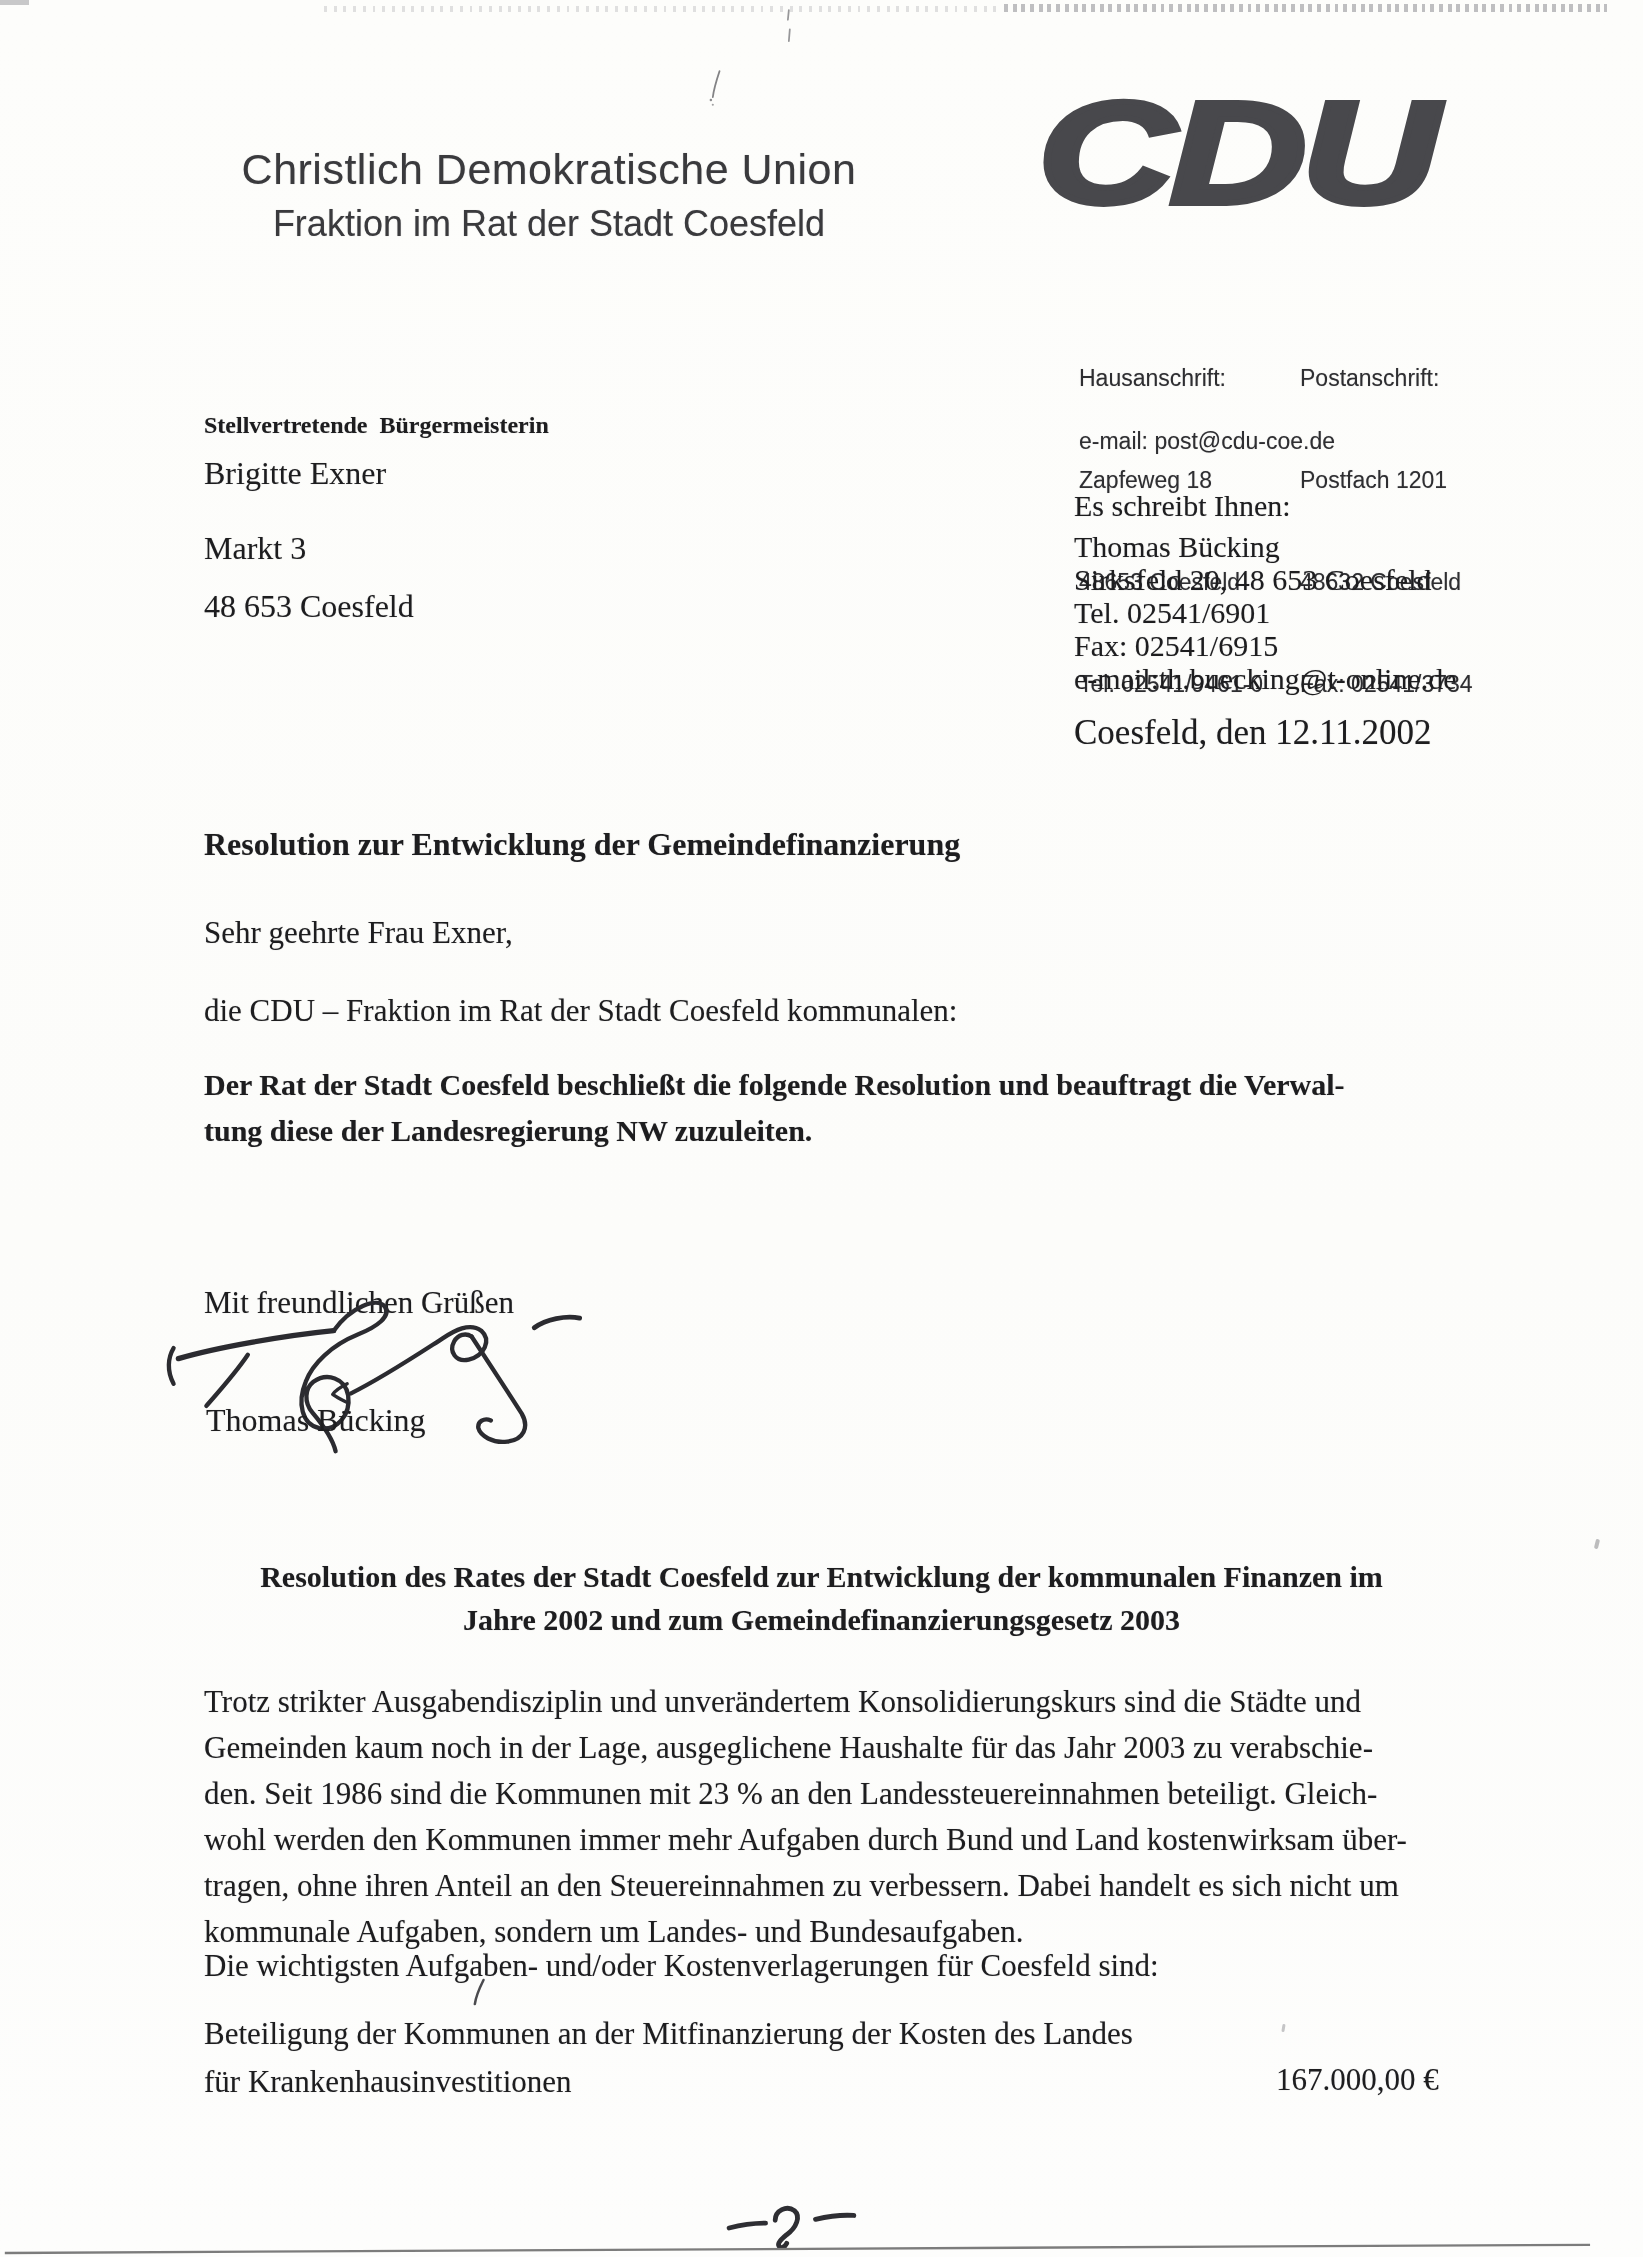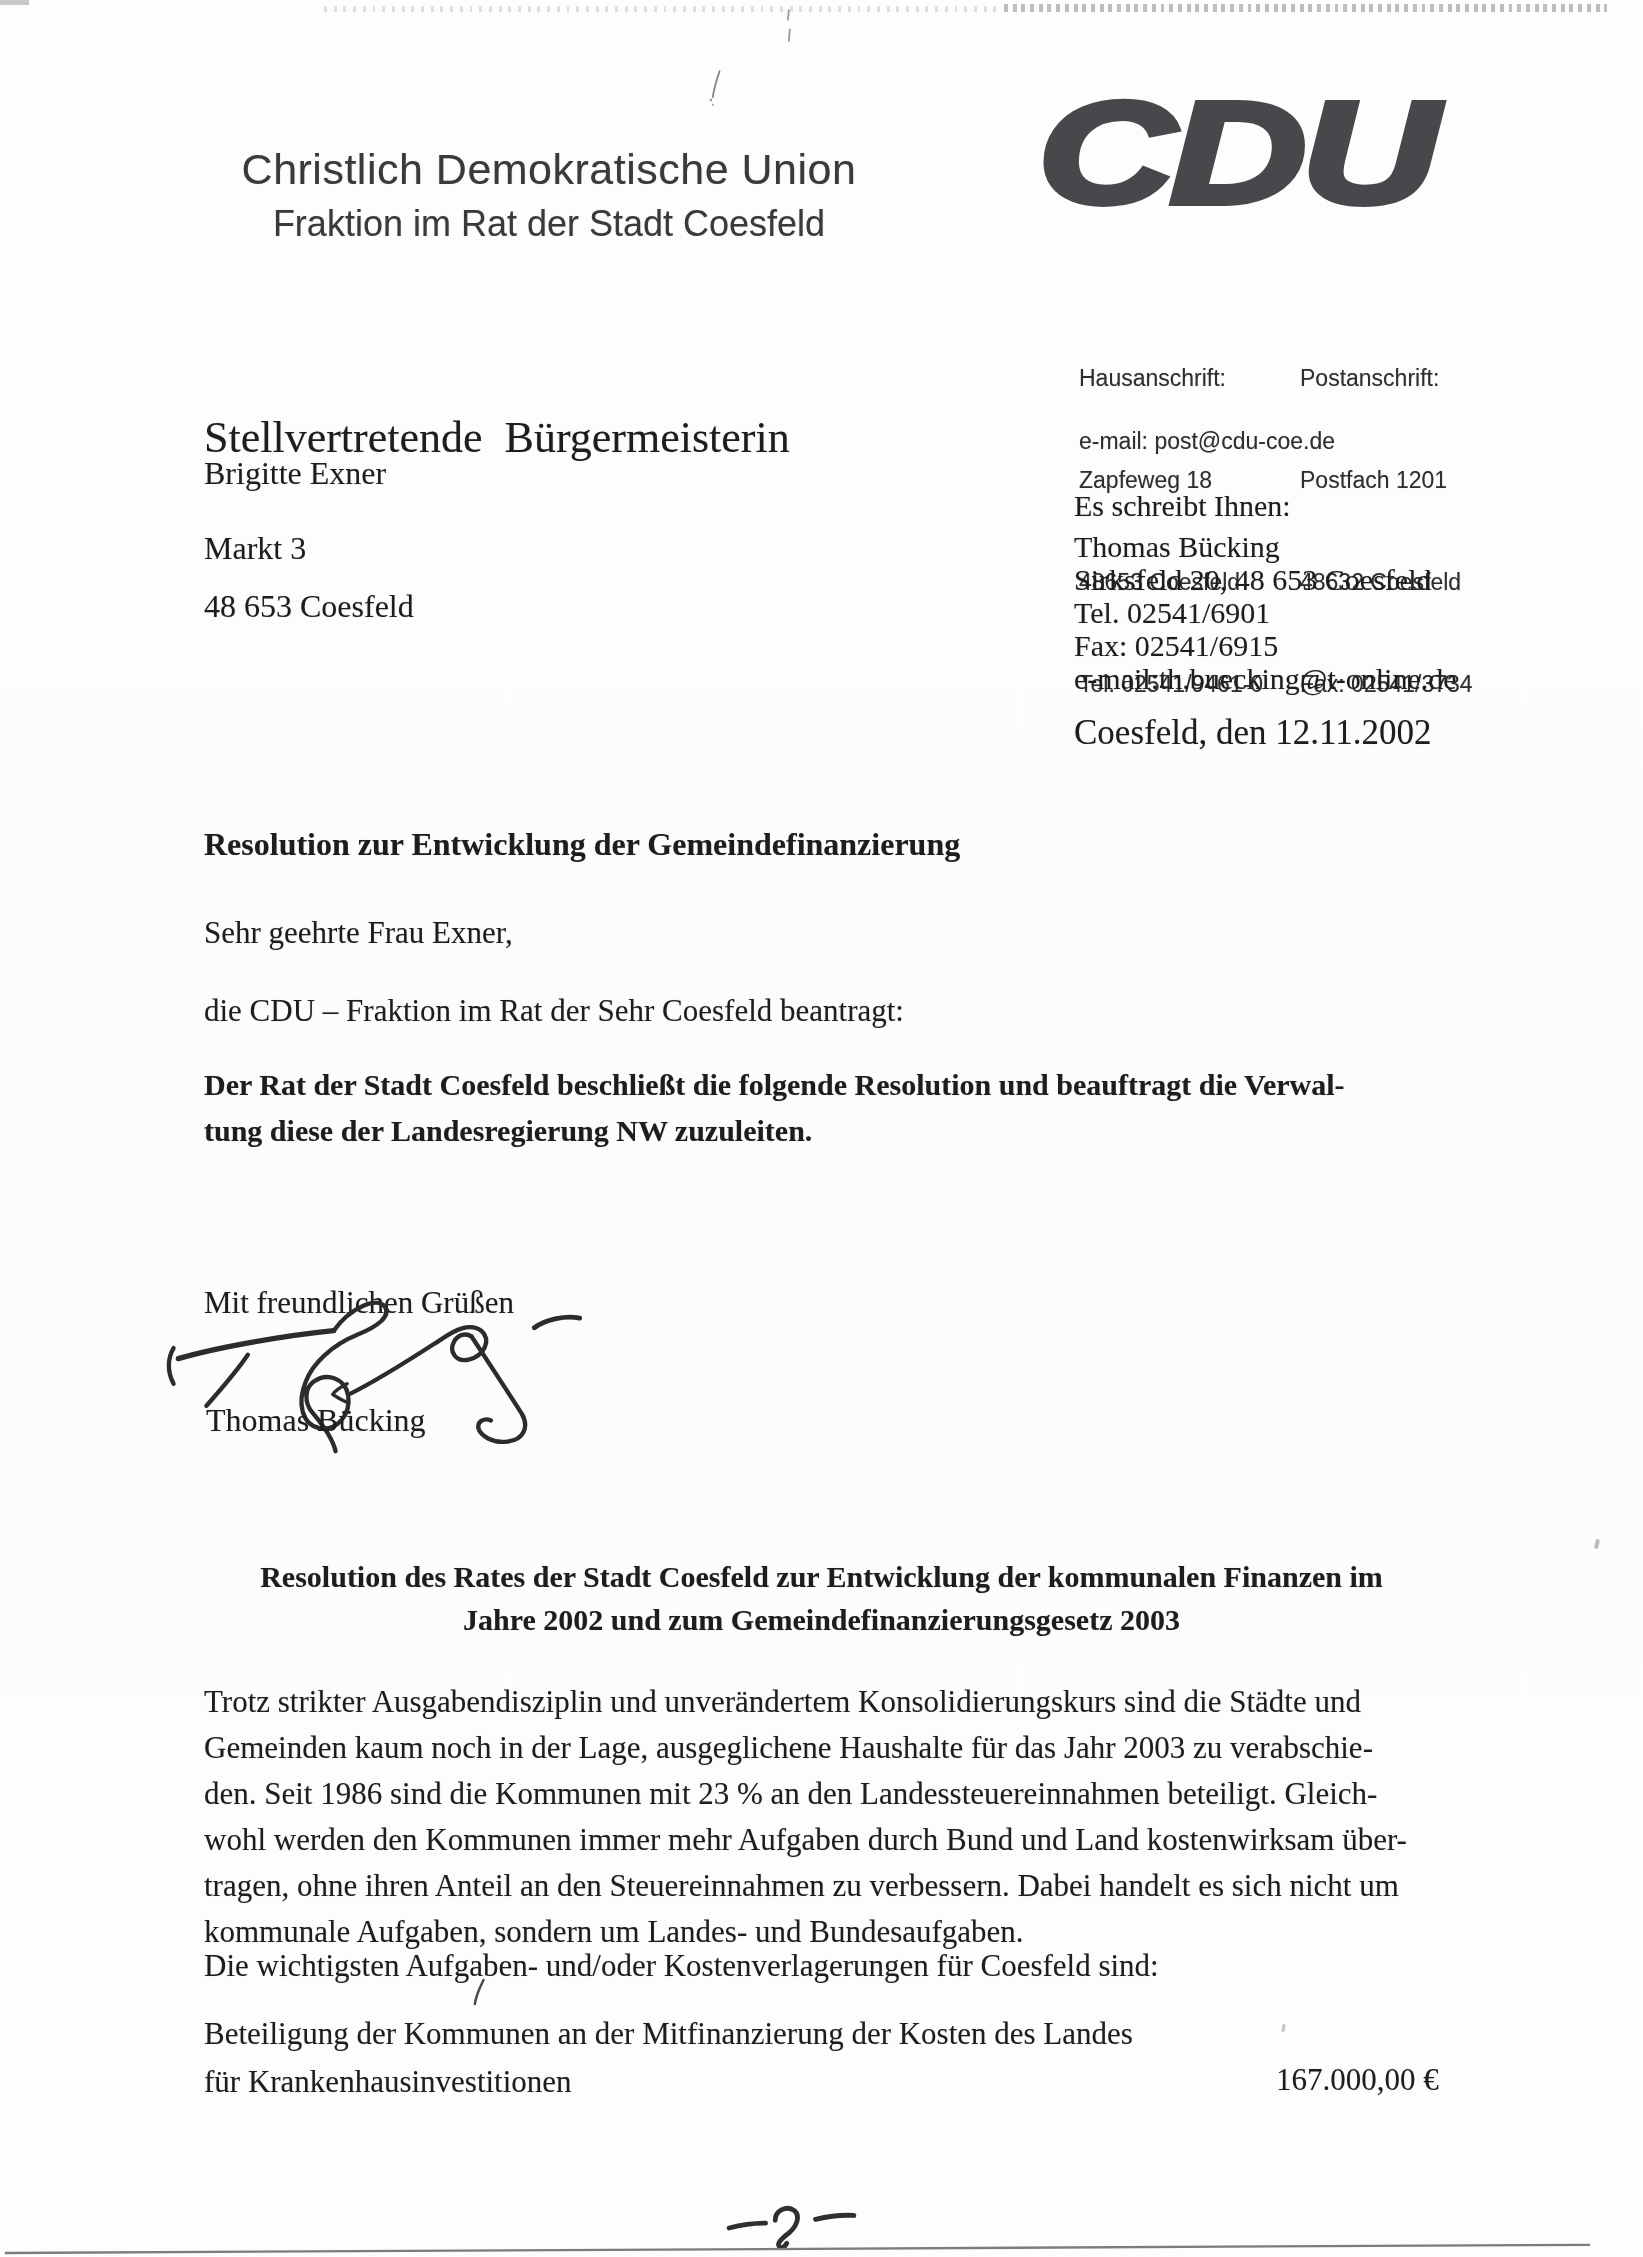--- a/index.html
+++ b/index.html
@@ -21,21 +21,21 @@
   .contact .col1{width:185px;}
   .contact .col2{width:auto;}
   .contact div{white-space:pre;}
   .email{left:1079px;top:428px;font-size:23px;color:#2e2e31;}
   
   .w-label{left:1074px;top:489px;font-size:30px;}
   .w-lines{left:1074px;top:530px;font-size:30px;line-height:33px;}
   .w-lines div{white-space:pre;}
   .dateline{left:1074px;top:713px;font-size:35px;}
   
-  .r0{left:204px;top:412px;font-size:44px;}
+  .r0{left:204px;top:412px;font-size:24px;font-weight:bold;}
   .r1{left:204px;top:455px;font-size:32px;}
   .r2{left:204px;top:530px;font-size:32px;}
   .r3{left:204px;top:588px;font-size:32px;}
   
   .subject{left:204px;top:826px;font-size:32px;}
   .salutation{left:204px;top:915px;font-size:31px;}
   .intro{left:204px;top:993px;font-size:31px;}
   .motion{left:204px;top:1062px;font-size:30px;line-height:46px;}
   .motion div{white-space:pre;}
   .request{left:204px;top:1214px;font-size:31px;}
@@ -113,21 +113,21 @@
     <div>Thomas Bücking</div>
     <div>Sirksfeld 20, 48 653 Coesfeld</div>
     <div>Tel. 02541/6901</div>
     <div>Fax: 02541/6915</div>
     <div>e-mail:th.buecking@t-online.de</div>
   </div>
   <div class="t dateline">Coesfeld, den 12.11.2002</div>
 
   <div class="t b subject">Resolution zur Entwicklung der Gemeindefinanzierung</div>
   <div class="t salutation">Sehr geehrte Frau Exner,</div>
-  <div class="t intro">die CDU – Fraktion im Rat der Sehr Coesfeld beantragt:</div>
+  <div class="t intro">die CDU – Fraktion im Rat der Stadt Coesfeld kommunalen:</div>
   <div class="t b motion" style="white-space:normal">
     <div>Der Rat der Stadt Coesfeld beschließt die folgende Resolution und beauftragt die Verwal-</div>
     <div>tung diese der Landesregierung NW zuzuleiten.</div>
   </div>
   <div class="t closing">Mit freundlichen Grüßen</div>
 
   <svg style="left:162px;top:1292px" width="434" height="169" viewBox="0 0 450 175" fill="none" stroke="#2b2b30" stroke-width="4.5" stroke-linecap="round" stroke-linejoin="round" aria-label="Thomas Bücking">
     <path d="M 12,58 C 6,68 5,82 12,95"></path>
     <path d="M 17,69 C 58,57 128,45 178,40" stroke-width="5.5"></path>
     <path d="M 89,65 C 77,83 60,102 46,118"></path>

